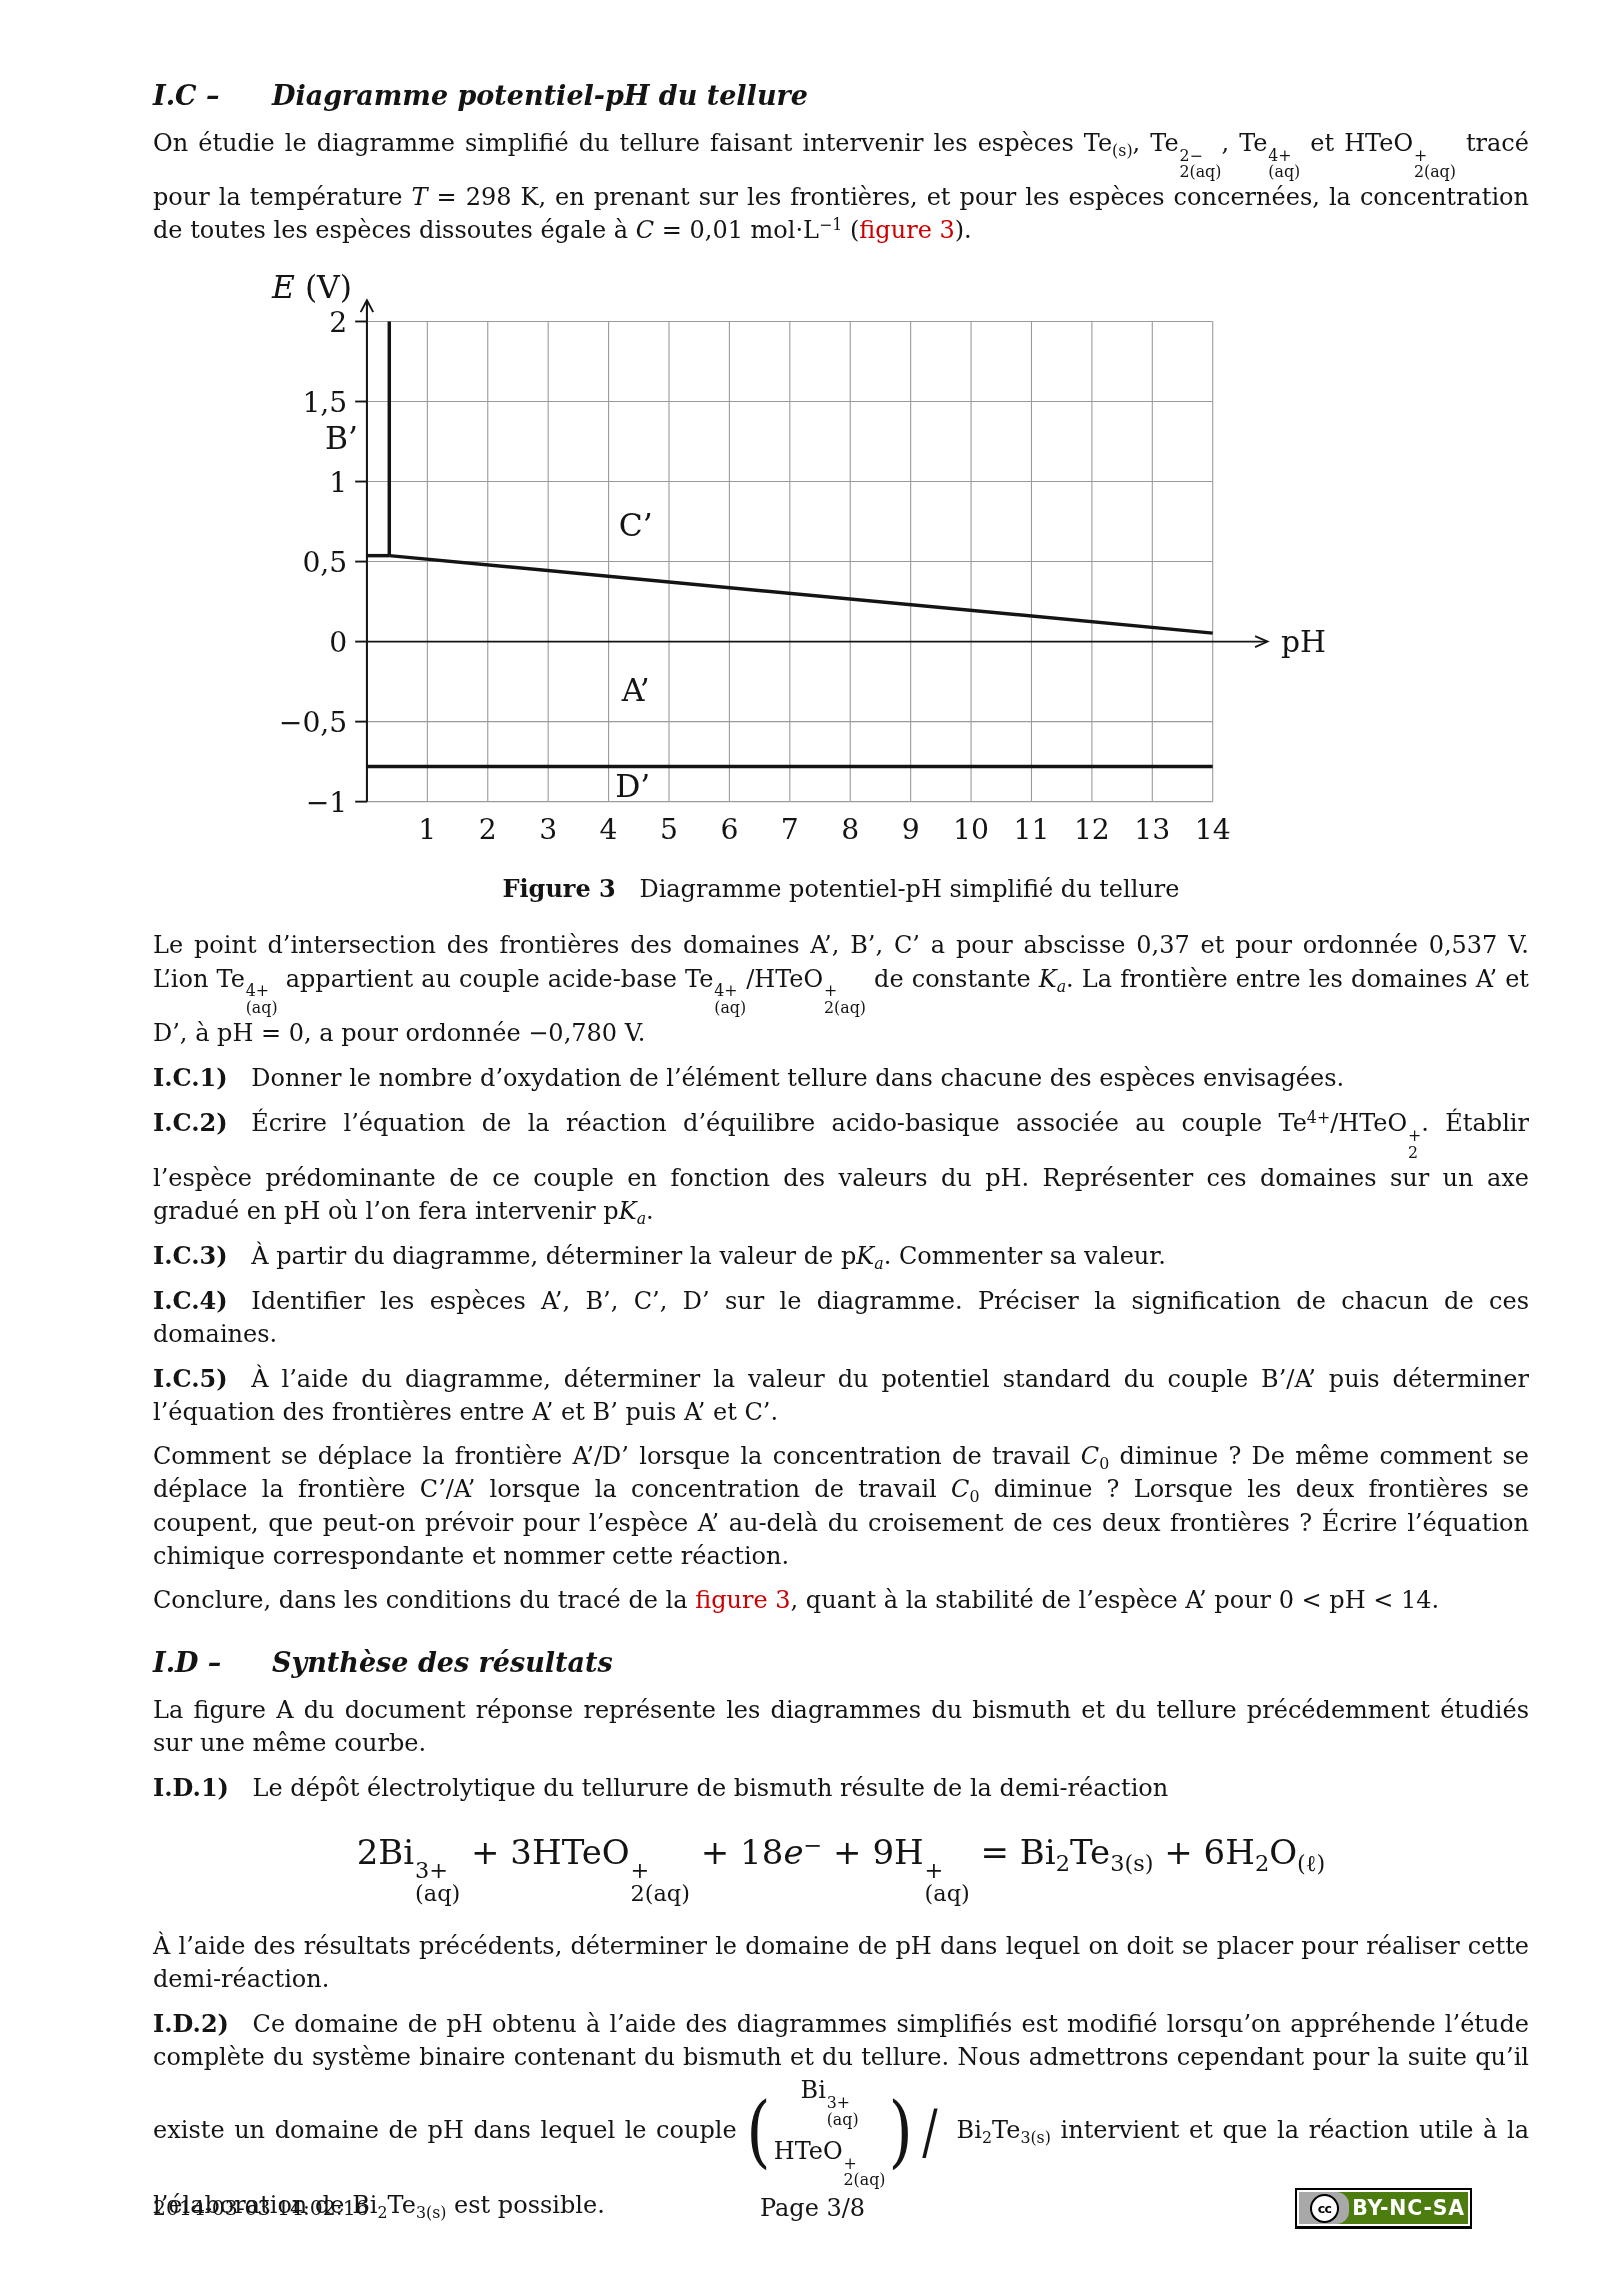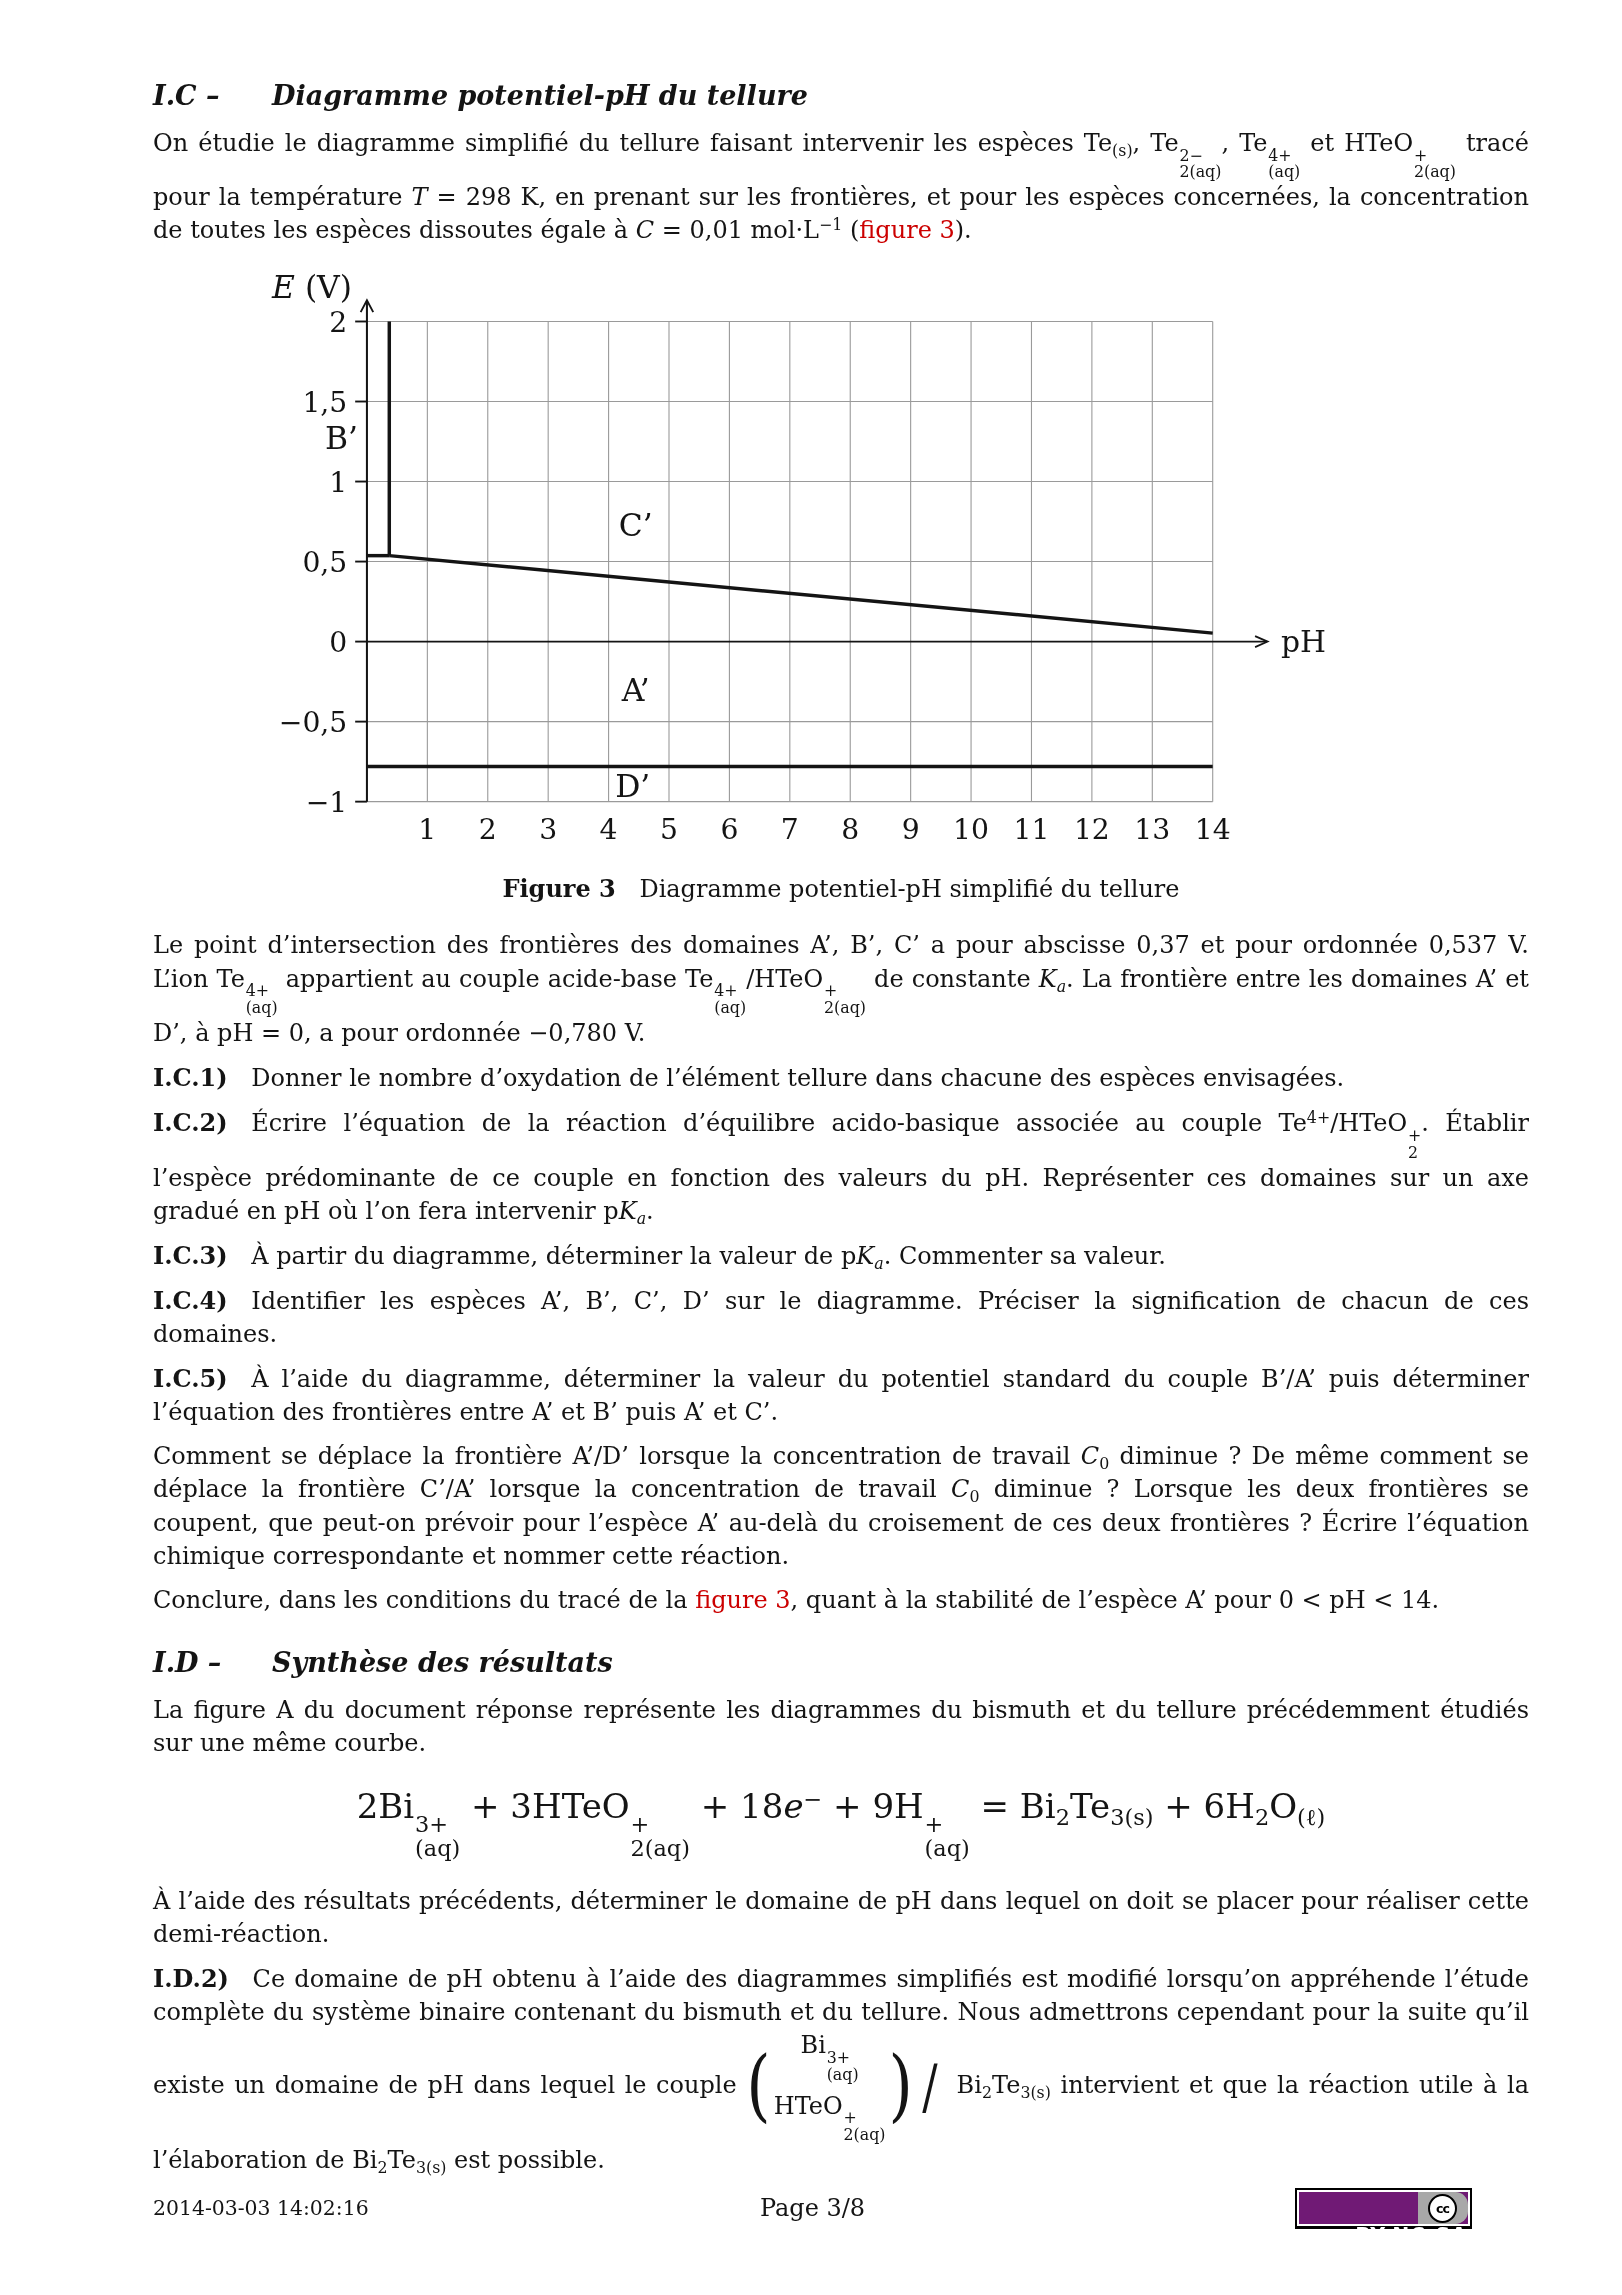--- a/index.html
+++ b/index.html
@@ -28,21 +28,21 @@
   .figure-block{margin:17.3px 0 0 106px;}
   .figcaption{text-align:center;margin:7.9px 0 23.6px 0;font-size:24px;}
   .cap-label{font-weight:bold;margin-right:23.6px;}
   svg text{font-family:"DejaVu Serif","Liberation Serif",serif;fill:#141414;}
   .footer{position:absolute;left:153px;right:151px;bottom:66px;height:42px;
           display:flex;align-items:center;justify-content:space-between;margin-top:44px;}
   .footer-date{font-size:20.4px;}
   .footer-center{position:absolute;left:50%;transform:translateX(-50%);font-size:24px;}
   .cc-badge{width:177px;height:41px;background:#000;padding:2.4px;box-sizing:border-box;}
   .cc-inner{border:2.4px solid #fff;height:100%;box-sizing:border-box;display:flex;
-            align-items:flex-end;background:#701a75;flex-direction:column;}
+            align-items:center;background:#4d7c0f;}
   .cc-left{background:#a8a8a8;height:100%;width:50px;border-radius:0 12.6px 12.6px 0;
            display:flex;align-items:center;justify-content:center;flex:0 0 auto;}
   .cc-circle{width:25px;height:25px;border-radius:50%;background:#fff;border:2.4px solid #000;
              color:#000;font-weight:bold;display:flex;align-items:center;justify-content:center;
              font-size:12.6px;font-family:"DejaVu Sans","Liberation Sans",sans-serif;letter-spacing:-0.8px;}
   .cc-text{color:#fff;font-family:"DejaVu Sans","Liberation Sans",sans-serif;font-weight:bold;
            font-size:20.4px;flex:1;text-align:center;letter-spacing:0.8px;}
 </style>
 </head>
 <body>
@@ -162,20 +162,21 @@
               <span class="up">+</span>
               <span class="dn">2</span>
             </span></span><span><span>. Établir l’espèce prédominante de ce couple en fonction des valeurs du pH. Représenter ces domaines sur un axe gradué en pH où l’on fera intervenir p</span></span><span class="mi"><span>K</span></span><span class="mi"><sub>a</sub></span><span><span>.</span></span></p>
         <p class="para"><span class="qlabel">I.C.3)</span><span><span>À partir du diagramme, déterminer la valeur de p</span></span><span class="mi"><span>K</span></span><span class="mi"><sub>a</sub></span><span><span>. Commenter sa valeur.</span></span></p>
         <p class="para"><span class="qlabel">I.C.4)</span><span><span>Identifier les espèces A’, B’, C’, D’ sur le diagramme. Préciser la signification de chacun de ces domaines.</span></span></p>
         <p class="para"><span class="qlabel">I.C.5)</span><span><span>À l’aide du diagramme, déterminer la valeur du potentiel standard du couple B’/A’ puis déterminer l’équation des frontières entre A’ et B’ puis A’ et C’.</span></span></p>
         <p class="para"><span><span>Comment se déplace la frontière A’/D’ lorsque la concentration de travail </span></span><span class="mi"><span>C</span></span><span><sub>0</sub></span><span><span> diminue ? De même comment se déplace la frontière C’/A’ lorsque la concentration de travail </span></span><span class="mi"><span>C</span></span><span><sub>0</sub></span><span><span> diminue ? Lorsque les deux frontières se coupent, que peut-on prévoir pour l’espèce A’ au-delà du croisement de ces deux frontières ? Écrire l’équation chimique correspondante et nommer cette réaction.</span></span></p>
         <p class="para"><span><span>Conclure, dans les conditions du tracé de la </span></span><span class="red-link"><span>figure 3</span></span><span><span>, quant à la stabilité de l’espèce A’ pour 0 &lt; pH &lt; 14.</span></span></p>
         <div class="h2"><span class="h2label">I.D –</span><span class="h2title">Synthèse des résultats</span></div>
         <p class="para"><span><span>La figure A du document réponse représente les diagrammes du bismuth et du tellure précédemment étudiés sur une même courbe.</span></span></p>
+        <p class="para"><span class="qlabel">I.D.1)</span><span><span>Le dépôt électrolytique du tellurure de bismuth résulte de la demi-réaction</span></span></p>
         <div class="eq"><span><span>2Bi</span><span class="stk">
               <span class="up">3+</span>
               <span class="dn">(aq)</span>
             </span></span><span><span> + 3HTeO</span><span class="stk">
               <span class="up">+</span>
               <span class="dn">2(aq)</span>
             </span></span><span><span> + 18</span></span><span class="mi"><span>e</span><sup>−</sup></span><span><span> + 9H</span><span class="stk">
               <span class="up">+</span>
               <span class="dn">(aq)</span>
             </span></span><span><span> = Bi</span><sub>2</sub></span><span><span>Te</span><sub>3(s)</sub></span><span><span> + 6H</span><sub>2</sub></span><span><span>O</span><sub>(ℓ)</sub></span></div>

